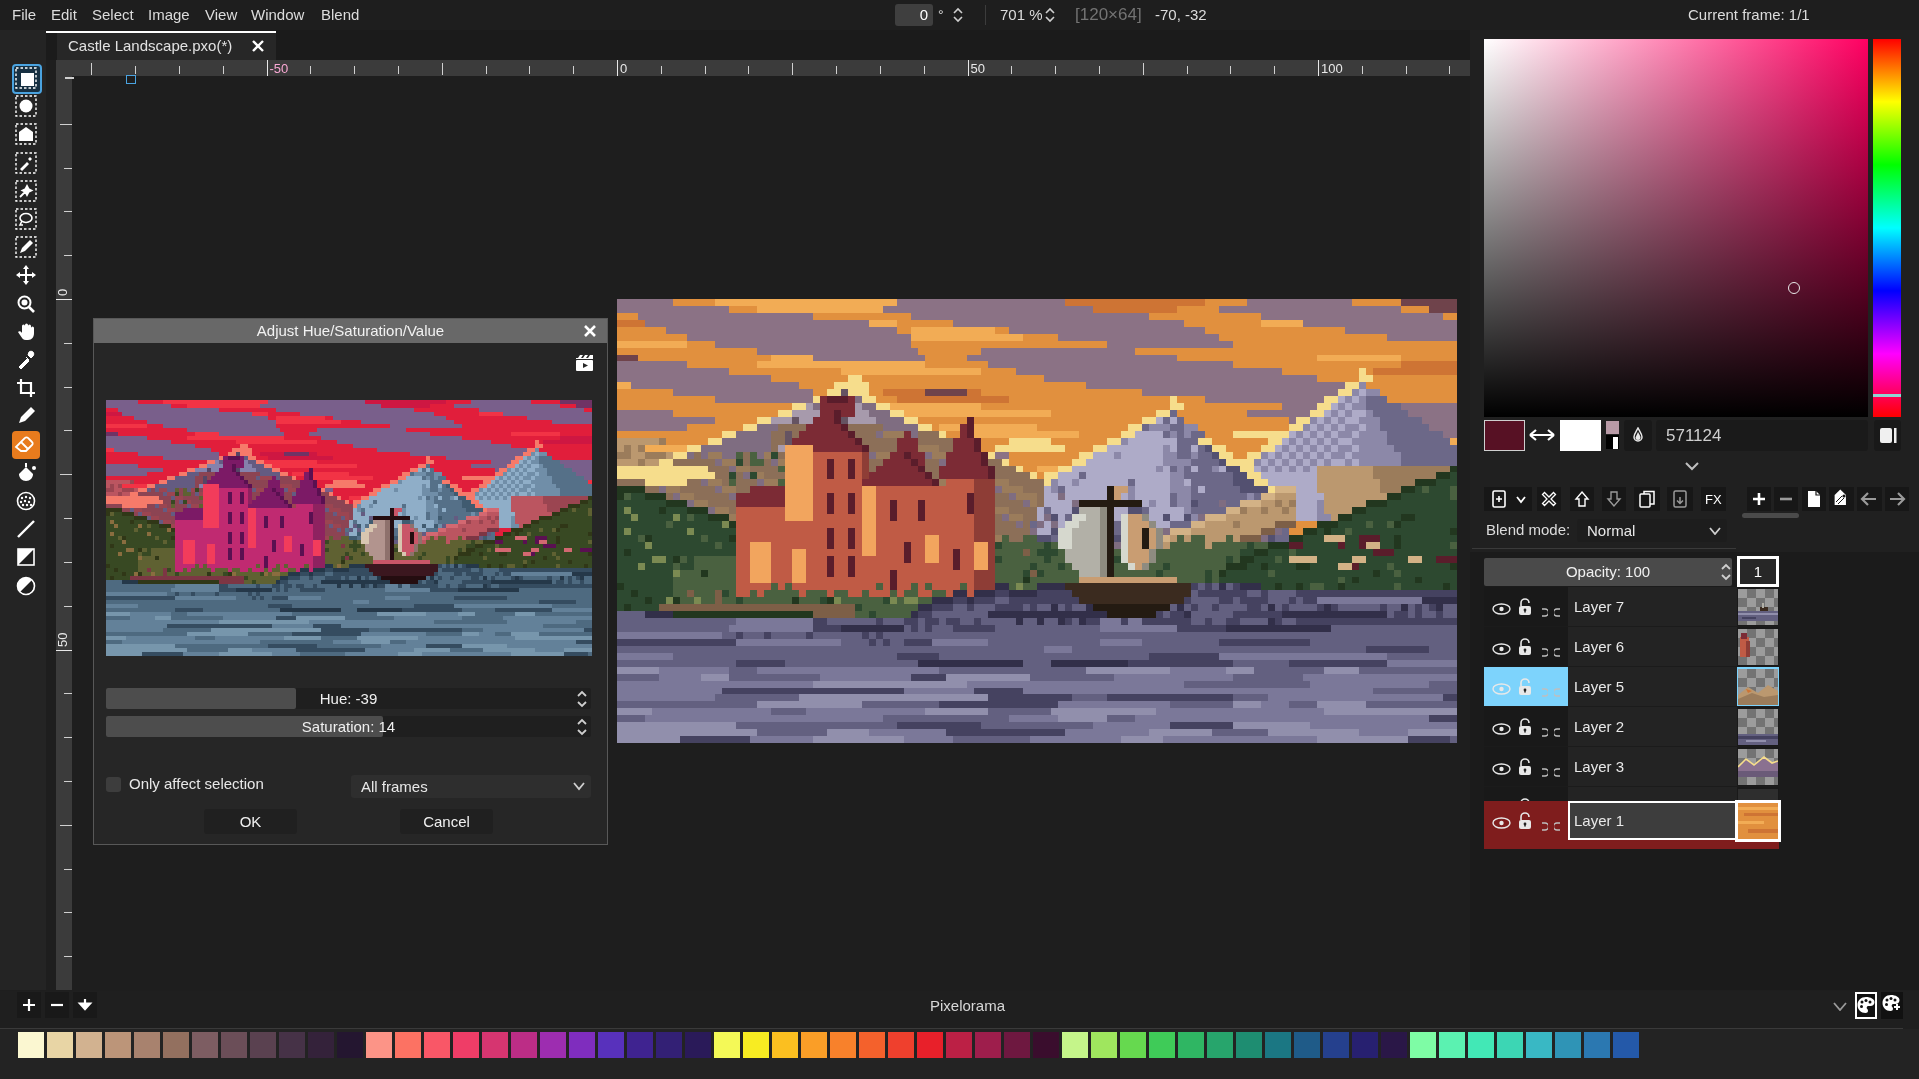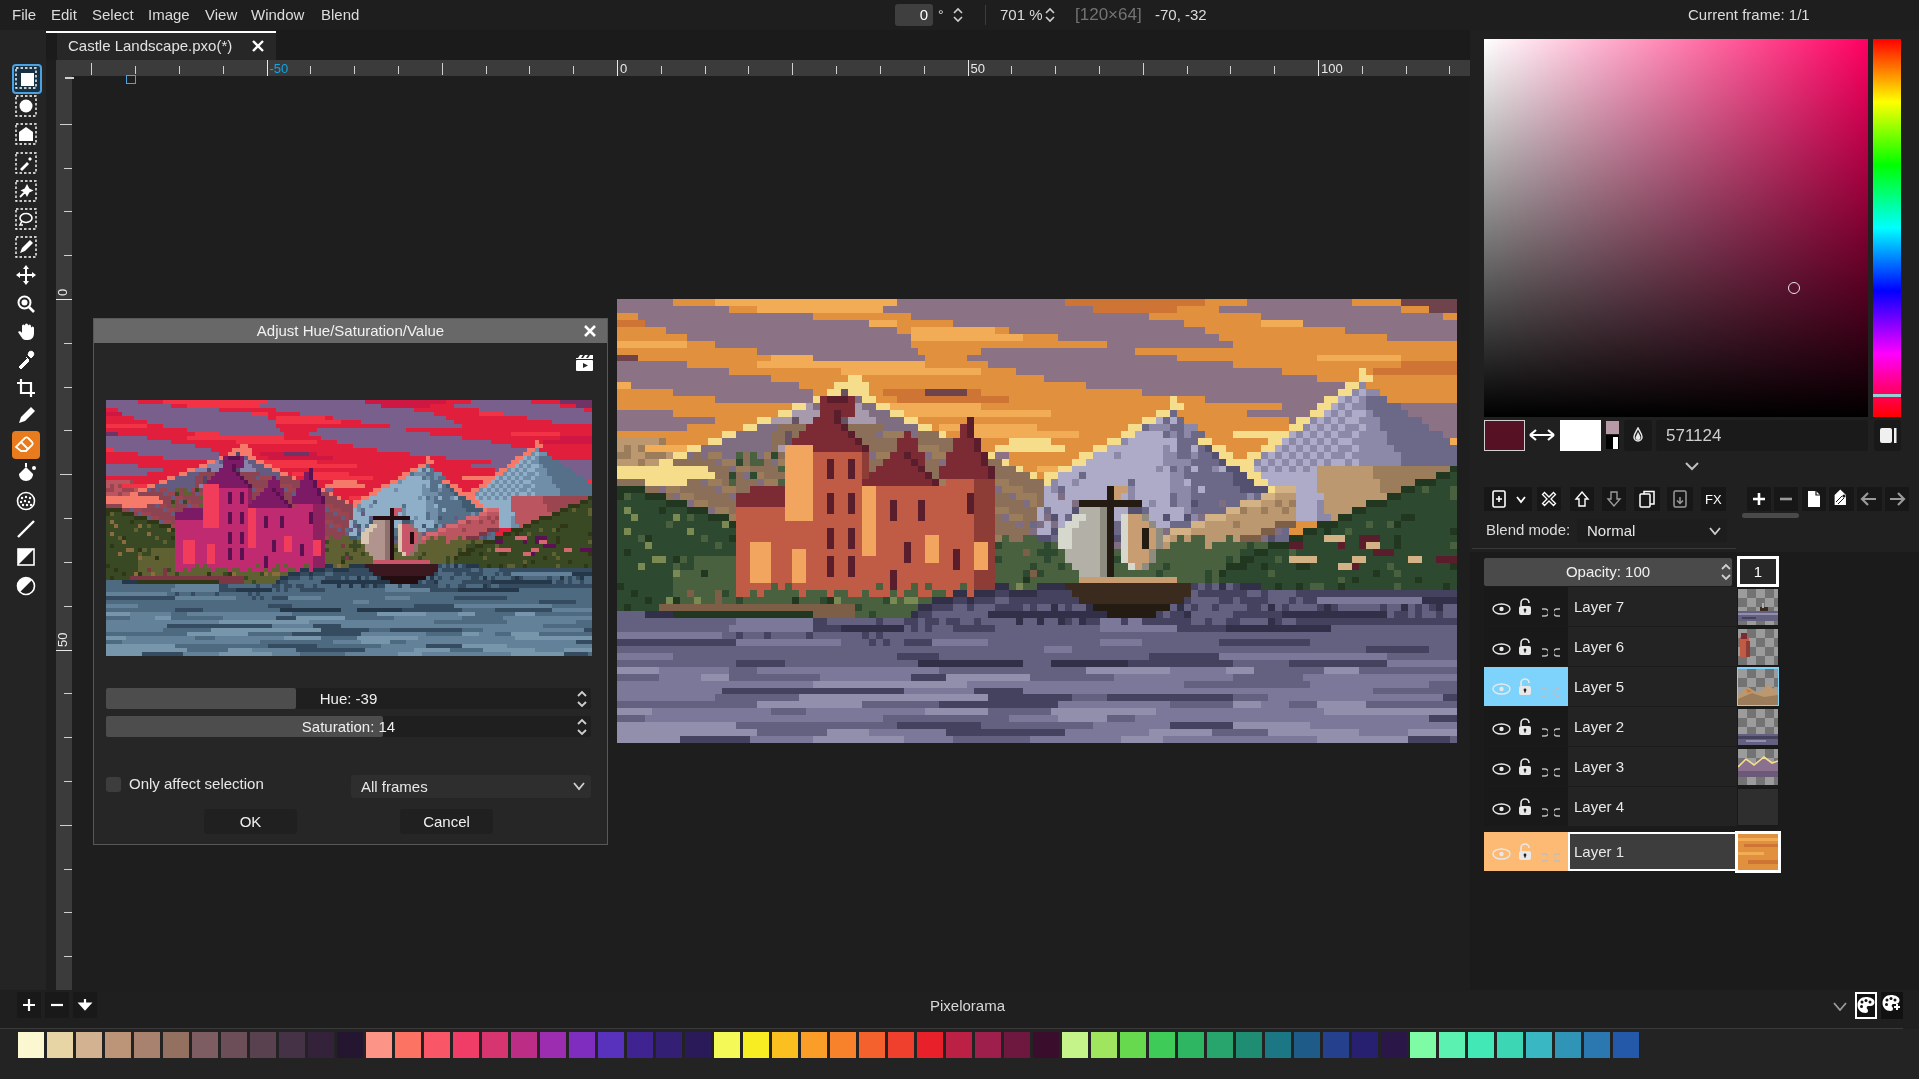--- a/index.html
+++ b/index.html
@@ -158,21 +158,21 @@
 <svg style="position:absolute;left:194px;top:6px" width="14" height="14" viewBox="0 0 14 14">
       <path d="M2 2 L12 12 M12 2 L2 12" stroke="#fff" stroke-width="2.4"></path>
     </svg>
 </div>
 <div style="position:absolute;left:56px;top:60px;width:1414px;height:16px;background:#3b3b3b"></div>
 <div style="position:absolute;left:91.2px;top:63px;width:1px;height:12px;background:#d0d0d0"></div>
 <div style="position:absolute;left:135.1px;top:66px;width:1px;height:8px;background:#d0d0d0"></div>
 <div style="position:absolute;left:178.9px;top:66px;width:1px;height:8px;background:#d0d0d0"></div>
 <div style="position:absolute;left:222.7px;top:66px;width:1px;height:8px;background:#d0d0d0"></div>
 <div style="position:absolute;left:266.5px;top:60px;width:1px;height:16px;background:#e8e8e8"></div>
-<span style="position:absolute;left:269.5px;top:60px;font-size:13px;line-height:17px;color:#0ea5e9">-50</span>
+<span style="position:absolute;left:269.5px;top:60px;font-size:13px;line-height:17px;color:#f9a8d4">-50</span>
 <div style="position:absolute;left:310.3px;top:66px;width:1px;height:8px;background:#d0d0d0"></div>
 <div style="position:absolute;left:354.1px;top:66px;width:1px;height:8px;background:#d0d0d0"></div>
 <div style="position:absolute;left:397.9px;top:66px;width:1px;height:8px;background:#d0d0d0"></div>
 <div style="position:absolute;left:441.8px;top:63px;width:1px;height:12px;background:#d0d0d0"></div>
 <div style="position:absolute;left:485.6px;top:66px;width:1px;height:8px;background:#d0d0d0"></div>
 <div style="position:absolute;left:529.4px;top:66px;width:1px;height:8px;background:#d0d0d0"></div>
 <div style="position:absolute;left:573.2px;top:66px;width:1px;height:8px;background:#d0d0d0"></div>
 <div style="position:absolute;left:617.0px;top:60px;width:1px;height:16px;background:#e8e8e8"></div>
 <span style="position:absolute;left:620.0px;top:60px;font-size:13px;line-height:17px;color:#e8e8e8">0</span>
 <div style="position:absolute;left:660.8px;top:66px;width:1px;height:8px;background:#d0d0d0"></div>
@@ -712,21 +712,21 @@
 <div style="position:absolute;left:70px;top:16px"><svg width="7" height="9" viewBox="0 0 7 9">
         <path d="M6 1 H3 a2.5 2.5 0 0 0 0 7 H6" fill="none" stroke="#bfbfbf" stroke-width="1.4"></path>
       </svg></div>
 <div style="position:absolute;left:84px;top:0;width:169px;height:39px;background:#232323;">
 <span style="position:absolute;left:6px;font-size:15px;line-height:39px;color:#e8e8e8">Layer 4</span>
     </div>
 <div style="position:absolute;left:254px;top:2px;width:40px;height:36px;"><svg width="40" height="36" viewBox="0 0 40 36">
         <rect x="0" y="0" width="40" height="36" fill="#2e2e2e"></rect>
       </svg></div>
 </div>
-<div style="position:absolute;left:1484px;top:832px;width:295px;height:39px;background:#fdba74">
+<div style="position:absolute;left:1484px;top:801px;width:295px;height:48px;background:#7f1d1d">
 <div style="position:absolute;left:8px;top:14px"><svg width="19" height="12" viewBox="0 0 19 12">
         <ellipse cx="9.5" cy="6" rx="8.5" ry="5" fill="none" stroke="#e8e8e8" stroke-width="1.4"></ellipse>
         <circle cx="9.5" cy="6" r="2.2" fill="#e8e8e8"></circle>
       </svg></div>
 <div style="position:absolute;left:33px;top:10px"><svg width="16" height="20" viewBox="0 0 16 20">
         <path d="M4 9 V6 a4 4 0 0 1 8 0" fill="none" stroke="#e8e8e8" stroke-width="1.6"></path>
         <rect x="2" y="9" width="12" height="9" rx="2" fill="#e8e8e8"></rect>
         <circle cx="8" cy="13" r="1.4" fill="#222"></circle>
         <rect x="7.3" y="13" width="1.4" height="2.6" fill="#222"></rect>
       </svg></div>

